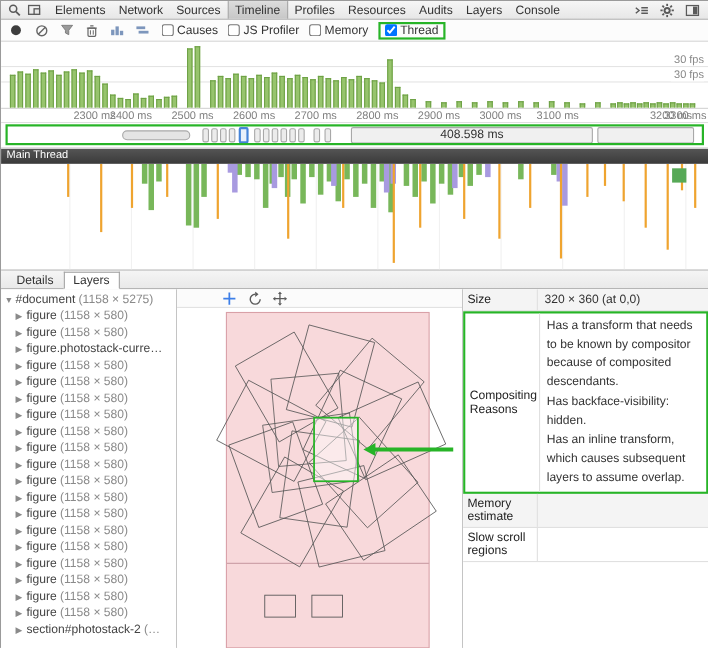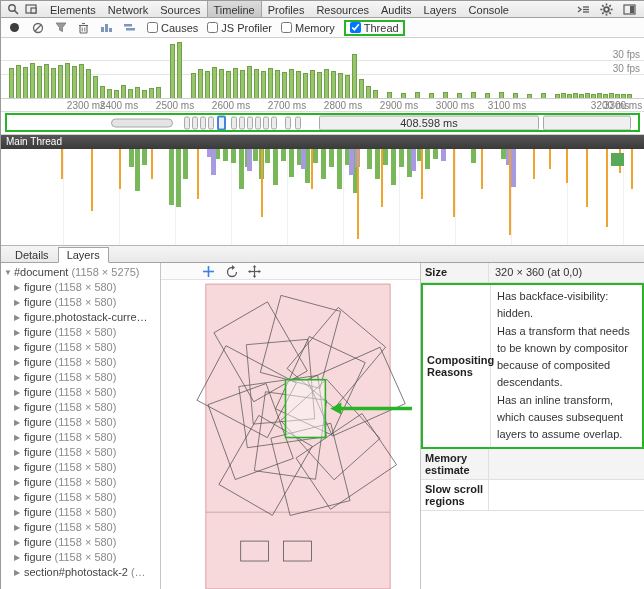--- a/index.html
+++ b/index.html
@@ -66,21 +66,21 @@
 
   .layer-view { width:260px; flex:none; border-right:1px solid #c4c4c4; display:flex; flex-direction:column; background:#fff; }
   .lv-toolbar { height:17px; flex:none; display:flex; align-items:center; gap:8px; padding-left:40px; background:#fbfbfb; border-bottom:1px solid #e2e2e2; }
   .lv-canvas { flex:1; position:relative; overflow:hidden; }
   .lv-canvas svg { display:block; width:100%; height:100%; }
 
   .layer-properties { flex:1; overflow:hidden; background:#fff; min-width:0; }
   .prow { display:flex; border-bottom:1px solid #e0e0e0; min-height:20px; }
   .prow.alt { background:#f4f4f4; }
   .prow.hl { border:2px solid #27b427; }
-  .plabel { width:68px; flex:none; padding:3px 4px; font-weight:bold; color:#222; border-right:1px solid #e0e0e0; display:flex; align-items:flex-start; }
+  .plabel { width:68px; flex:none; padding:3px 4px; font-weight:normal; color:#222; border-right:1px solid #e0e0e0; display:flex; align-items:flex-start; }
   .plabel.vcenter { align-items:center; }
   .pvalue { flex:1; padding:3px 6px; color:#333; }
   .reason { line-height:1.55; margin-bottom:1px; }
 </style>
 </head>
 <body>
 
 <div class="devtools">
 
   <div class="main-tabbar">
@@ -577,22 +577,22 @@
           <div class="plabel">
             <span>Size</span>
           </div>
           <div class="pvalue">320 × 360 (at 0,0)</div>
         </div>
         <div class="prow hl">
           <div class="plabel vcenter">
             <span>Compositing Reasons</span>
           </div>
           <div class="pvalue">
+            <div class="reason">Has a transform that needs to be known by compositor because of composited descendants.</div>
             <div class="reason">Has backface-visibility: hidden.</div>
-            <div class="reason">Has a transform that needs to be known by compositor because of composited descendants.</div>
             <div class="reason">Has an inline transform, which causes subsequent layers to assume overlap.</div>
           </div>
         </div>
         <div class="prow alt">
           <div class="plabel">
             <span>Memory estimate</span>
           </div>
         </div>
         <div class="prow">
           <div class="plabel">

